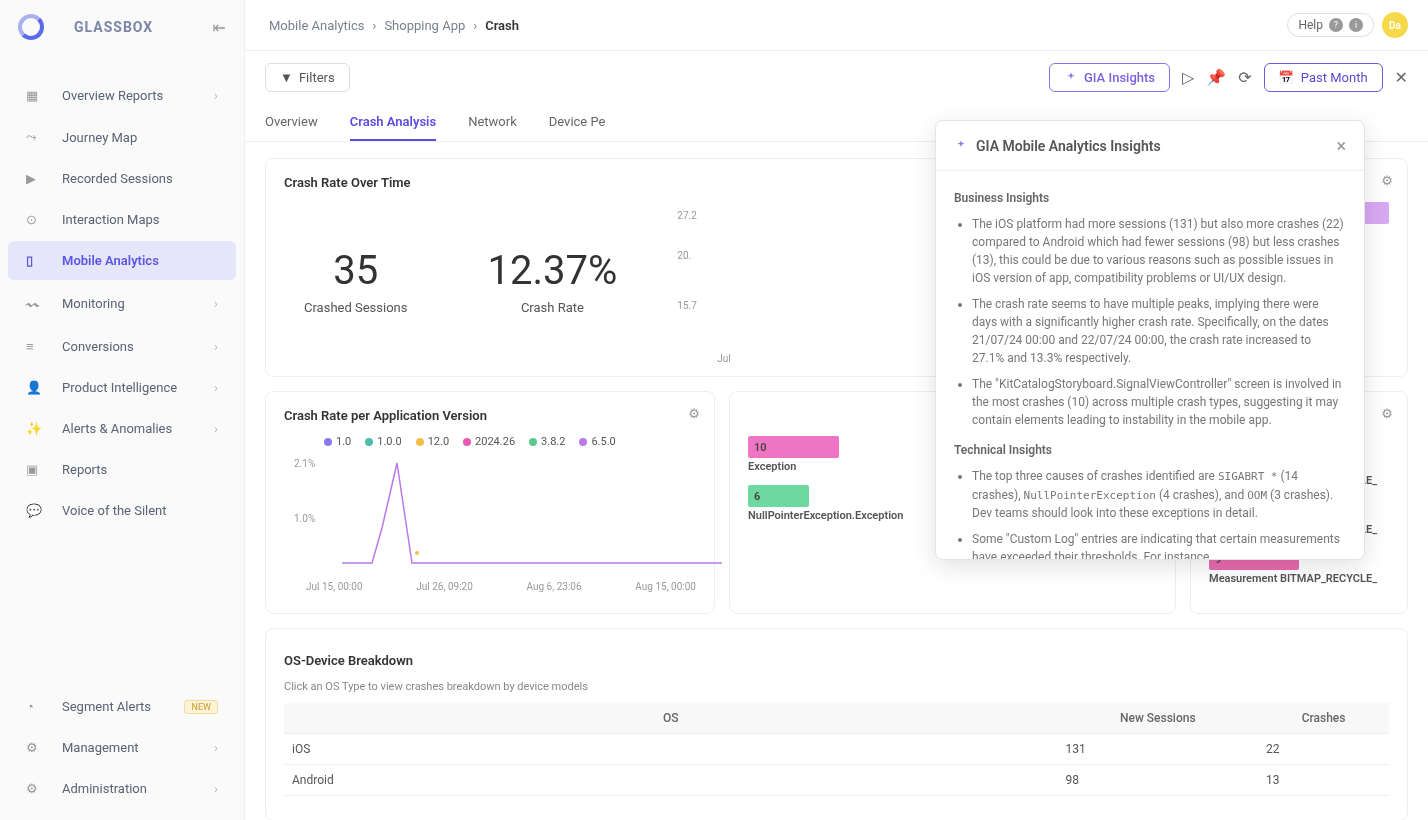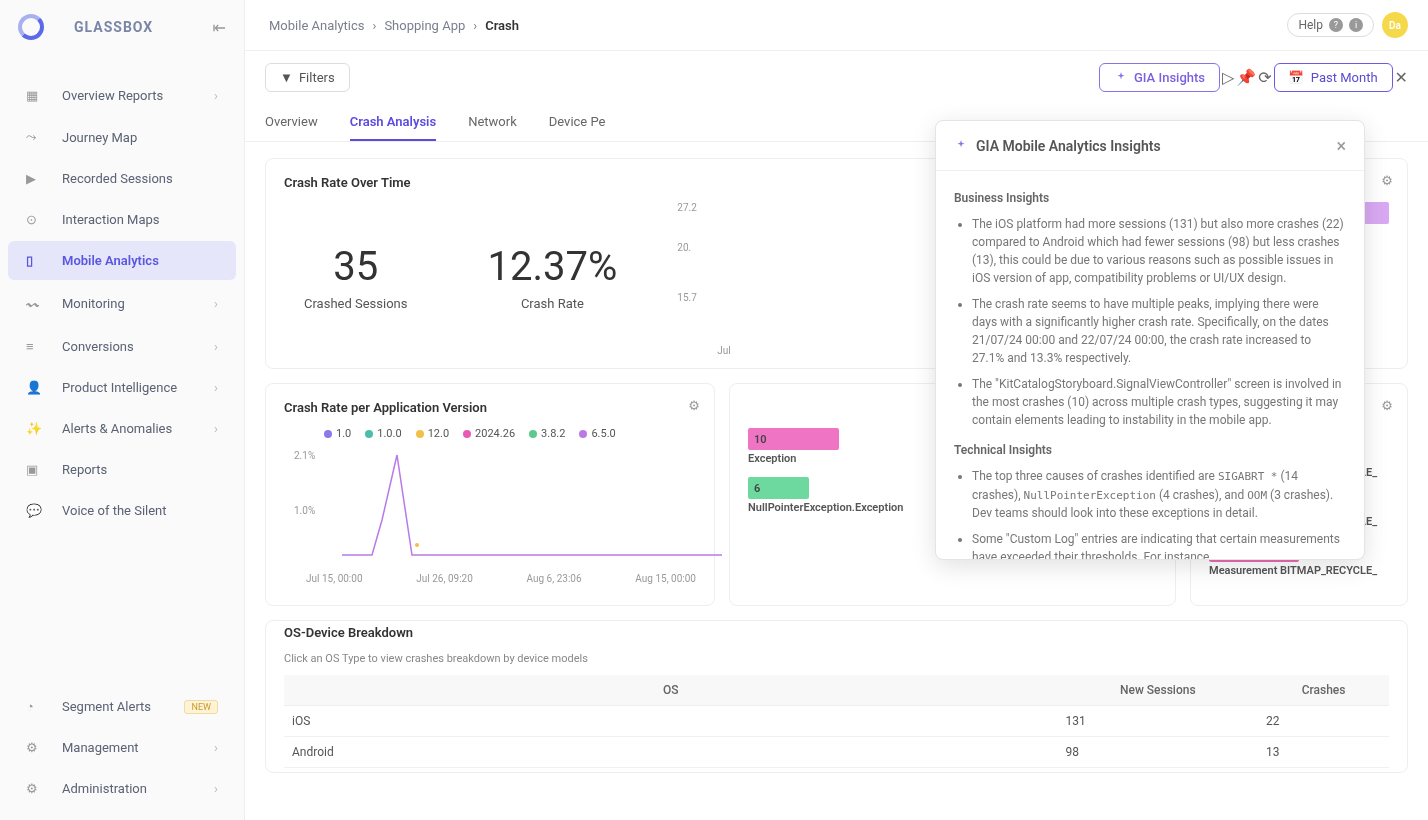--- a/index.html
+++ b/index.html
@@ -21,54 +21,54 @@
 .main { flex: 1; display: flex; flex-direction: column; overflow: hidden; position: relative; }
 .topbar { display: flex; align-items: center; padding: 12px 20px; border-bottom: 1px solid #eee; }
 .breadcrumb { display: flex; align-items: center; color: #7a7f8e; }
 .breadcrumb span { margin: 0 4px; }
 .breadcrumb .current { color: #333; font-weight: 600; }
 .topbar-right { margin-left: auto; display: flex; align-items: center; gap: 8px; }
 .help-pill { border: 1px solid #ddd; border-radius: 16px; padding: 4px 10px; display: flex; align-items: center; gap: 6px; font-size: 12px; color: #666; }
 .avatar { width: 26px; height: 26px; border-radius: 50%; background: #f5d94a; color: #fff; display: flex; align-items: center; justify-content: center; font-size: 10px; font-weight: 600; }
 .toolbar { display: flex; align-items: center; padding: 12px 20px; gap: 10px; }
 .filters-btn { border: 1px solid #ddd; border-radius: 6px; padding: 6px 14px; display: flex; align-items: center; gap: 6px; color: #555; cursor: pointer; }
-.toolbar-right { margin-left: auto; display: flex; align-items: center; gap: 2px; }
+.toolbar-right { margin-left: auto; display: flex; align-items: center; gap: 12px; }
 .gia-btn { border: 1.5px solid #8b72e8; color: #7b5fe0; border-radius: 6px; padding: 6px 14px; display: flex; align-items: center; gap: 6px; cursor: pointer; font-weight: 500; }
 .icon-btn { color: #666; cursor: pointer; font-size: 16px; }
 .date-btn { border: 1.5px solid #6b5be0; color: #5b4bd0; border-radius: 6px; padding: 6px 14px; display: flex; align-items: center; gap: 6px; cursor: pointer; }
 .tabs { display: flex; padding: 0 20px; border-bottom: 1px solid #eee; gap: 32px; }
 .tab { padding: 10px 0; color: #666; cursor: pointer; border-bottom: 2px solid transparent; }
 .tab.active { color: #5b4be0; border-bottom-color: #5b4be0; font-weight: 600; }
 .content { padding: 16px 20px; overflow-y: auto; flex: 1; }
 .cards-row { display: flex; gap: 14px; margin-bottom: 14px; }
 .card { background: #fff; border: 1px solid #eee; border-radius: 8px; padding: 16px 18px; }
 .card-title { font-weight: 600; color: #333; margin-bottom: 12px; }
 .card-crash-rate { flex: 1; min-width: 940px; }
 .card-top-crash { width: 190px; position: relative; }
 .gear-icon { position: absolute; top: 14px; right: 14px; color: #999; cursor: pointer; }
 .stats-flex { display: flex; align-items: center; gap: 60px; }
 .stat-block { text-align: center; margin-left: 20px; }
 .stat-value { font-size: 40px; font-weight: 400; color: #333; }
 .stat-label { color: #555; margin-top: 6px; }
-.chart-area { flex: 1; position: relative; height: 150px; padding-left: 40px; }
+.chart-area { flex: 1; position: relative; height: 150px; padding-left: 40px; margin-top: 8px; }
 .y-tick { position: absolute; left: 0; font-size: 10px; color: #999; }
 .x-ticks { position: absolute; bottom: -4px; left: 40px; right: 0; display: flex; justify-content: space-between; font-size: 10px; color: #999; }
 .crash-type-item { margin-bottom: 12px; }
 .crash-bar { height: 22px; display: flex; align-items: center; padding: 0 6px; font-size: 11px; font-weight: 600; color: #444; border-radius: 2px; }
 .crash-label { font-size: 11px; color: #555; font-weight: 600; margin-top: 2px; overflow: hidden; text-overflow: ellipsis; white-space: nowrap; }
 .card-app-version { width: 450px; position: relative; }
 .legend-row { display: flex; flex-wrap: wrap; gap: 14px; padding-left: 40px; margin-bottom: 10px; font-size: 11px; color: #555; }
 .legend-item { display: flex; align-items: center; gap: 4px; }
 .legend-dot { width: 8px; height: 8px; border-radius: 50%; }
 .card-middle-types { flex: 1; position: relative; }
 .types-grid { display: flex; gap: 30px; }
 .types-col { flex: 1; }
 .card-custom-logs { width: 218px; position: relative; }
 .card-subtitle { font-size: 11px; color: #888; margin-top: -8px; margin-bottom: 10px; }
-.os-card { border: 1px solid #eee; border-radius: 8px; padding: 4px 18px; }
+.os-card { border: 1px solid #eee; border-radius: 8px; padding: 24px 18px; }
 .os-table { width: 100%; border-collapse: collapse; margin-top: 10px; font-size: 12px; }
 .os-table th { text-align: center; padding: 8px; color: #666; font-weight: 500; background: #f8f8f8; border-bottom: 1px solid #eee; }
 .os-table td { padding: 8px; border-bottom: 1px solid #f0f0f0; color: #555; }
 
 .insights-popup { position: absolute; top: 120px; left: 690px; width: 430px; max-height: 440px; background: #fff; border: 1px solid #e3e3e8; border-radius: 8px; box-shadow: 0 6px 24px rgba(0,0,0,0.12); z-index: 100; display: flex; flex-direction: column; }
 .popup-header { display: flex; align-items: center; padding: 14px 18px; border-bottom: 1px solid #f0f0f0; }
 .popup-title { font-weight: 600; color: #555; font-size: 14px; }
 .popup-close { margin-left: auto; color: #999; cursor: pointer; font-size: 18px; }
 .popup-body { padding: 14px 18px; overflow-y: auto; font-size: 12px; color: #777; line-height: 1.5; }
 .popup-section-title { font-weight: 600; color: #666; margin-bottom: 8px; margin-top: 4px; }

